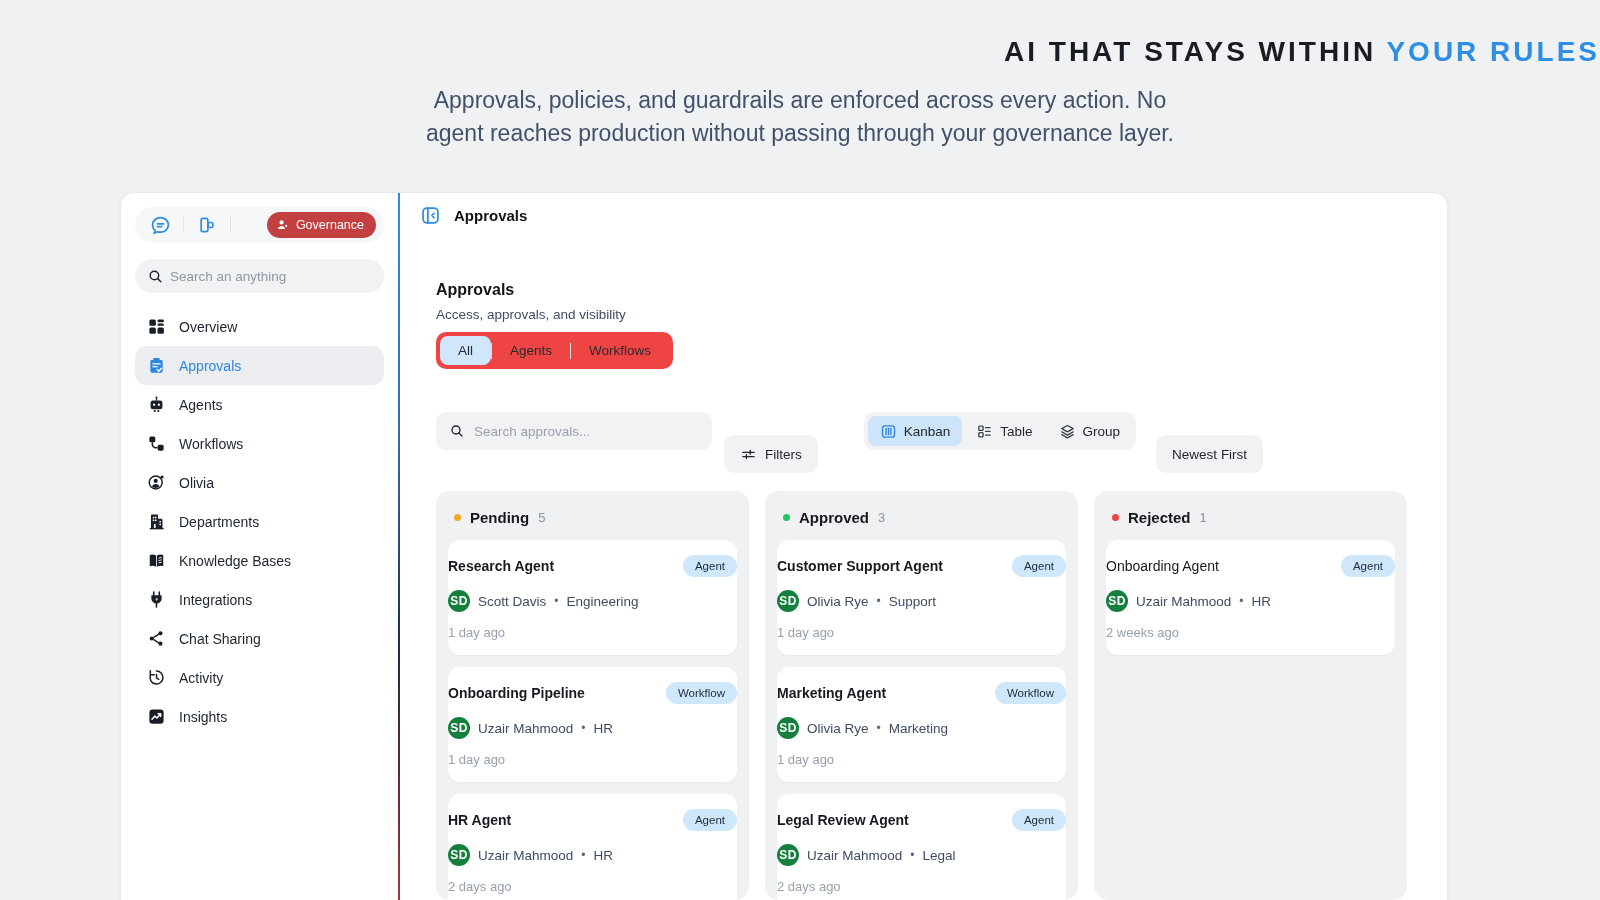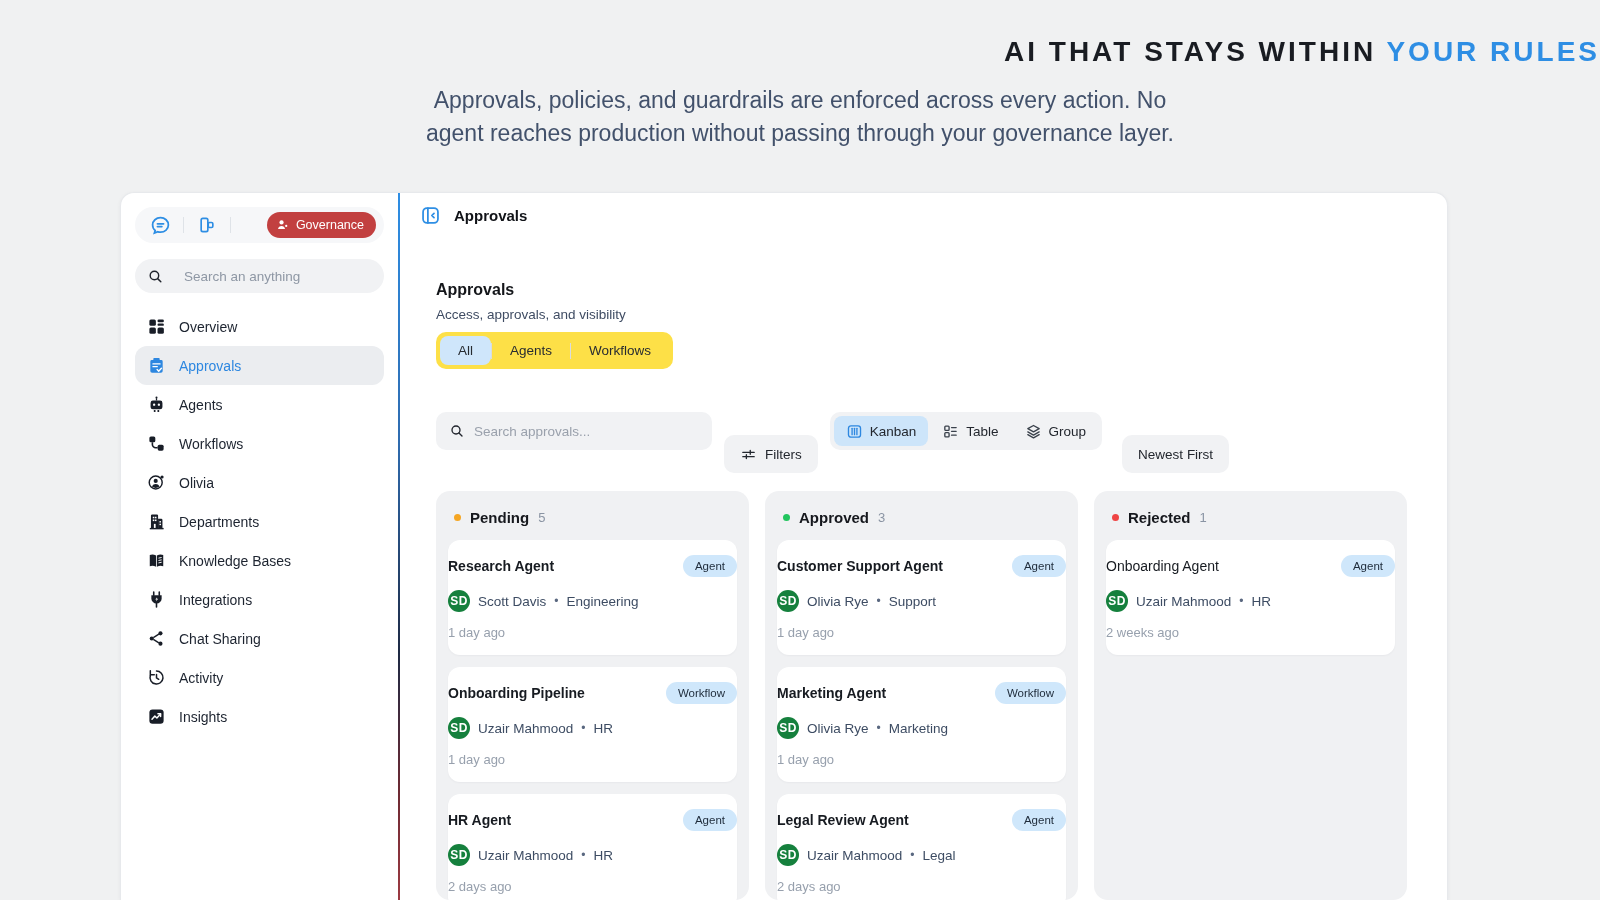--- a/index.html
+++ b/index.html
@@ -45,21 +45,21 @@
   }
   .pill-icon-btn { width:26px; height:26px; display:flex; align-items:center; justify-content:center; color:#2e8ee4; cursor:pointer; }
   .pill-sep { width:1px; height:16px; background:#dfe3e8; }
   .gov-badge {
     margin-left:auto; background:#c24040; color:#ffffff;
     border-radius:14px; height:26px; padding:0 12px 0 9px;
     display:flex; align-items:center; gap:6px; font-size:12.5px; font-weight:400;
   }
   .side-search {
     margin-top:16px; height:34px; background:#f1f2f4; border-radius:17px;
-    display:flex; align-items:center; gap:20px; padding:0 12px; color:#20242c;
+    display:flex; align-items:center; gap:6px; padding:0 12px; color:#20242c;
   }
   .side-search input {
     border:none; outline:none; background:transparent; flex:1;
     font-size:13.5px; font-family:inherit; color:#20242c;
   }
   .side-search input::placeholder { color:#8e97a4; }
   .nav { margin-top:14px; }
   .nav-item {
     height:39px; display:flex; align-items:center; gap:13px;
     padding:0 12px; border-radius:12px; font-size:14px; color:#1d2430;
@@ -74,21 +74,21 @@
   .main-header { height:44px; display:flex; align-items:center; gap:13px; padding:0 20px; flex:0 0 44px; }
   .collapse-btn { width:21px; height:21px; color:#2e8ee4; cursor:pointer; display:flex; }
   .main-header-title { font-size:15px; font-weight:700; color:#111318; }
 
   .content { flex:1; padding:0 36px; display:flex; flex-direction:column; min-height:0; }
   .sec-title { margin-top:44px; font-size:16px; font-weight:700; color:#14161a; }
   .sec-sub { margin-top:8px; font-size:13.5px; color:#3f4c63; }
 
   .tabs {
     margin-top:10px; display:inline-flex; align-self:flex-start;
-    background:#fde047; border-radius:10px; padding:4px; align-items:center;
+    background:#ef4444; border-radius:10px; padding:4px; align-items:center;
   }
   .tab {
     padding:7px 18px; font-size:13.5px; color:#272b31; border-radius:8px; cursor:pointer;
   }
   .tab.active { background:#cfe6fb; font-weight:500; }
   .tab-sep { width:1px; height:16px; background:#d9dcdf; }
 
   .toolbar { margin-top:20px; display:flex; align-items:center; gap:12px; }
   .tb-search {
     width:276px; height:38px; background:#f1f2f4; border-radius:10px;
@@ -98,21 +98,21 @@
     border:none; outline:none; background:transparent; flex:1;
     font-size:13.5px; font-family:inherit; color:#20242c;
   }
   .tb-search input::placeholder { color:#9aa1ac; }
   .tb-btn {
     height:38px; background:#f1f2f4; border-radius:10px; padding:0 16px;
     display:flex; align-items:center; gap:8px; font-size:13.5px; color:#23272e; cursor:pointer;margin-top:46px;
   }
   .view-group {
     height:38px; background:#f1f2f4; border-radius:10px; padding:4px;
-    display:flex; align-items:center; gap:2px;
+    display:flex; align-items:center; gap:2px;margin-left:34px;
   }
   .view-item {
     height:30px; padding:0 12px; border-radius:8px; display:flex; align-items:center;
     gap:7px; font-size:13.5px; color:#23272e; cursor:pointer;
   }
   .view-item.active { background:#cde5fa; font-weight:500; }
   .view-item .v-icon { width:17px; height:17px; display:flex; color:#3a414b; }
   .view-item.active .v-icon { color:#2d87e0; }
   .sort-btn { margin-left:8px; }
 

